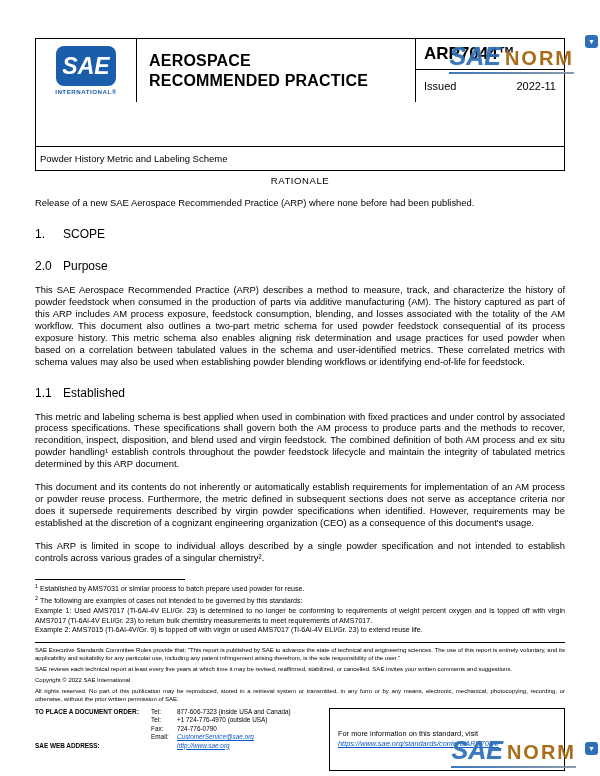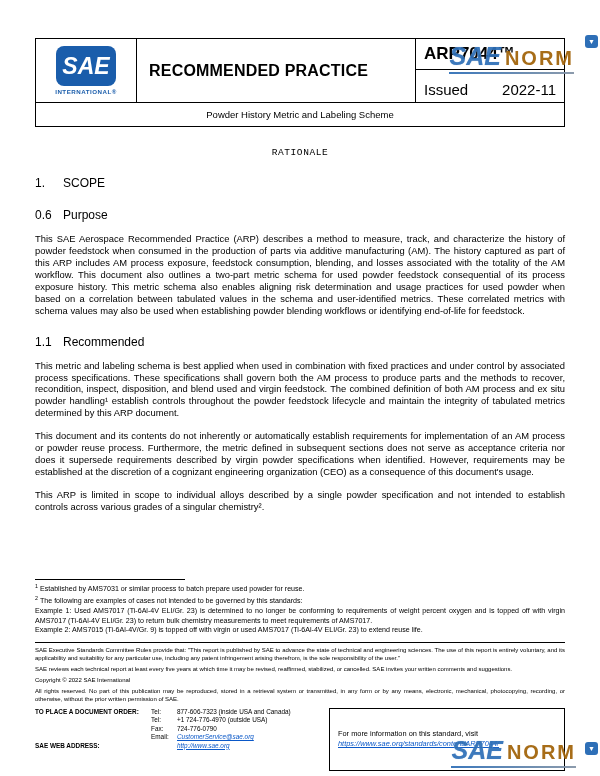--- a/index.html
+++ b/index.html
@@ -14,26 +14,26 @@
   .hrow1{display:flex;align-items:stretch;}
   .logo-cell{width:92px;border-right:1.3px solid #000;display:flex;flex-direction:column;
     align-items:center;justify-content:center;padding:7px 4px;}
   .logo-box{background:#1a5dab;color:#fff;font-weight:bold;font-style:italic;font-size:23px;
     width:60px;height:40px;display:flex;align-items:center;justify-content:center;border-radius:8px;}
   .logo-sub{color:#1a5dab;font-size:6.2px;font-weight:bold;letter-spacing:0.5px;margin-top:2px;}
   .type-cell{flex:1;padding:8px 12px;display:flex;flex-direction:column;justify-content:center;}
   .doc-type{font-size:16px;font-weight:bold;line-height:1.2;letter-spacing:0.2px;}
   .num-cell{width:148px;border-left:1.3px solid #000;display:flex;flex-direction:column;}
   .num-top{padding:5px 8px;font-weight:bold;font-size:17px;border-bottom:1.3px solid #000;}
-  .num-bottom{flex:1;display:flex;justify-content:space-between;align-items:flex-end;
-    padding:4px 8px;font-size:15px;}
-  .title-row{border-top:1.3px solid #000;text-align:center;font-size:9.5px;padding:6px 4px;}
+  .num-bottom{flex:1;display:flex;justify-content:space-between;align-items:center;
+    padding:4px 8px;font-size:11px;}
+  .title-row{border-top:1.3px solid #000;text-align:left;font-size:9.5px;padding:6px 4px;margin-top:44px;}
 
   
-  .rationale{text-align:center;margin-top:20px;font-size:9.5px;letter-spacing:0.6px;font-family:Liberation Mono, monospace;}
+  .rationale{text-align:center;margin-top:4px;font-size:9.5px;letter-spacing:0.6px;}
   .para{font-size:9.4px;line-height:1.27;text-align:justify;margin-top:11px;}
   .sec-head{margin-top:18px;font-size:12px;}
   .sec-num{display:inline-block;min-width:28px;}
 
   
   .footer{position:absolute;left:35px;right:35px;bottom:5px;background:#fff;}
   .fn-rule{width:150px;border-top:1px solid #000;margin-bottom:3px;}
   .footnotes{font-size:7.1px;line-height:1.35;}
   .fn-line{text-align:justify;}
   .fn-marker{vertical-align:super;font-size:5.3px;margin-right:2px;}
@@ -80,46 +80,48 @@
 
     <div class="header-table">
       <div class="hrow1">
         <div class="logo-cell">
           <div class="logo-box">
             <span>SAE</span>
           </div>
           <div class="logo-sub">INTERNATIONAL®</div>
         </div>
         <div class="type-cell">
+          <div class="doc-type">AEROSPACE</div>
           <div class="doc-type">RECOMMENDED PRACTICE</div>
         </div>
         <div class="num-cell">
           <div class="num-top">ARP7044™</div>
           <div class="num-bottom">
             <span>Issued</span>
             <span>2022-11</span>
           </div>
         </div>
       </div>
       <div class="title-row">Powder History Metric and Labeling Scheme</div>
     </div>
 
     <div class="rationale">RATIONALE</div>
+    <div class="para">Release of a new SAE Aerospace Recommended Practice (ARP) where none before had been published.</div>
 
     <div class="sec-head">
       <span class="sec-num">1.</span><span>SCOPE</span>
     </div>
 
     <div class="sec-head">
-      <span class="sec-num">0.6</span><span>Purpose</span>
+      <span class="sec-num">2.0</span><span>Purpose</span>
     </div>
     <div class="para">This SAE Aerospace Recommended Practice (ARP) describes a method to measure, track, and characterize the history of powder feedstock when consumed in the production of parts via additive manufacturing (AM). The history captured as part of this ARP includes AM process exposure, feedstock consumption, blending, and losses associated with the totality of the AM workflow. This document also outlines a two-part metric schema for used powder feedstock consequential of its process exposure history. This metric schema also enables aligning risk determination and usage practices for used powder when based on a correlation between tabulated values in the schema and user-identified metrics. These correlated metrics with schema values may also be used when establishing powder blending workflows or identifying end-of-life for feedstock.</div>
 
     <div class="sec-head">
-      <span class="sec-num">1.1</span><span>Recommended</span>
+      <span class="sec-num">1.1</span><span>Established</span>
     </div>
     <div class="para">This metric and labeling schema is best applied when used in combination with fixed practices and under control by associated process specifications. These specifications shall govern both the AM process to produce parts and the methods to recover, recondition, inspect, disposition, and blend used and virgin feedstock. The combined definition of both AM process and ex situ powder handling¹ establish controls throughout the powder feedstock lifecycle and maintain the integrity of tabulated metrics determined by this ARP document.</div>
     <div class="para">This document and its contents do not inherently or automatically establish requirements for implementation of an AM process or powder reuse process. Furthermore, the metric defined in subsequent sections does not serve as acceptance criteria nor does it supersede requirements described by virgin powder specifications when identified. However, requirements may be established at the discretion of a cognizant engineering organization (CEO) as a consequence of this document's usage.</div>
     <div class="para">This ARP is limited in scope to individual alloys described by a single powder specification and not intended to establish controls across various grades of a singular chemistry².</div>
 
   </div>
 
   <div class="footer">
 
     <div class="fn-rule"></div>

